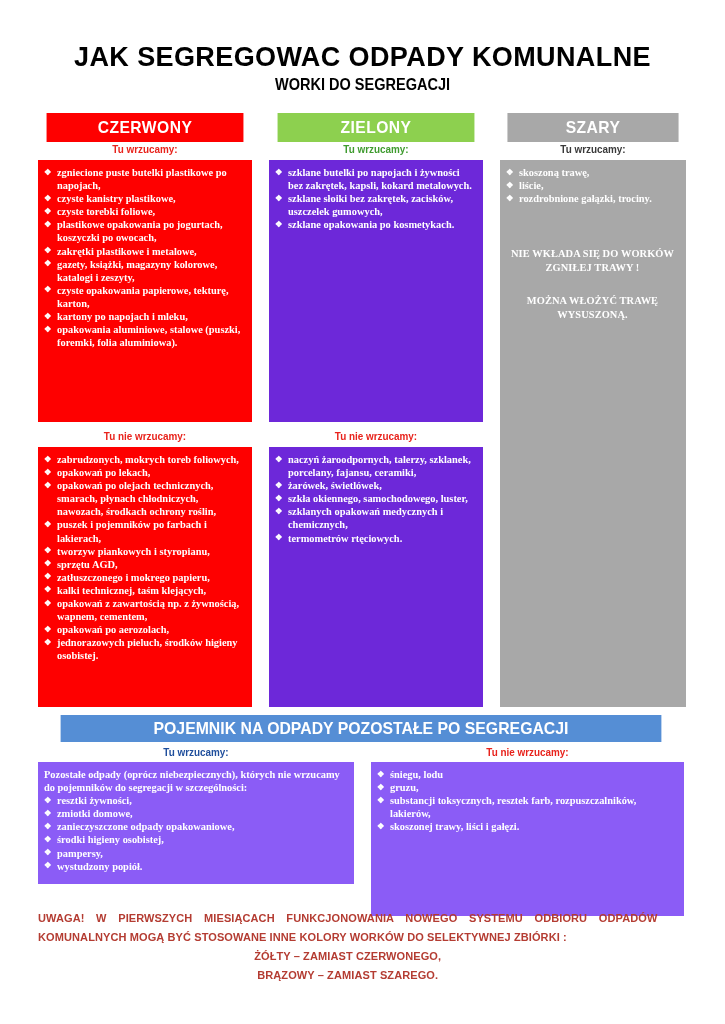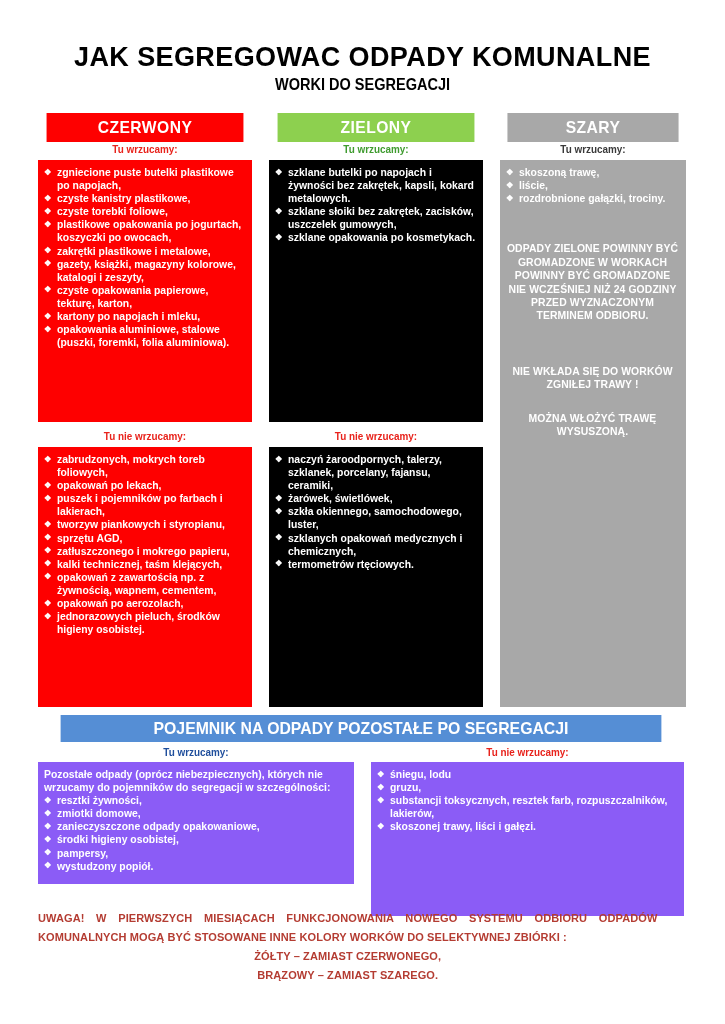--- a/index.html
+++ b/index.html
@@ -84,23 +84,24 @@
 
   
   .panel {
     position: absolute;
     box-sizing: border-box;
     color: #ffffff;
     font-size: 10.4px;
     line-height: 13.1px;
     font-weight: bold;
     padding: 6px 7px 6px 6px;
+    font-family: Liberation Serif, serif;
   }
   .panel.red   { background: #fe0000; }
-  .panel.green { background: #000000; }
+  .panel.green { background: #6d28d9; }
   .panel.gray  { background: #a8a8a8; }
   .panel.blue  { background: #8b5cf6; }
 
   .p-red-1   { left: 38px;  top: 160px; width: 214px; height: 262px; }
   .p-green-1 { left: 269px; top: 160px; width: 214px; height: 262px; }
   .p-gray-1  { left: 500px; top: 160px; width: 186px; height: 547px; }
   .p-red-2   { left: 38px;  top: 447px; width: 214px; height: 260px; }
   .p-green-2 { left: 269px; top: 447px; width: 214px; height: 260px; }
 
   
@@ -199,20 +200,21 @@
       <li>kartony po napojach i mleku,</li>
       <li>opakowania aluminiowe, stalowe (puszki, foremki, folia aluminiowa).</li>
     </ul>
   </div>
 
   <div class="caption red-txt cap-r2">Tu nie wrzucamy:</div>
   <div class="panel red p-red-2">
     <ul class="blist">
       <li>zabrudzonych, mokrych toreb foliowych,</li>
       <li>opakowań po lekach,</li>
+      <li>opakowań po olejach technicznych, smarach, płynach chłodniczych, nawozach, środkach ochrony roślin,</li>
       <li>puszek i pojemników po farbach i lakierach,</li>
       <li>tworzyw piankowych i styropianu,</li>
       <li>sprzętu AGD,</li>
       <li>zatłuszczonego i mokrego papieru,</li>
       <li>kalki technicznej, taśm klejących,</li>
       <li>opakowań z zawartością np. z żywnością, wapnem, cementem,</li>
       <li>opakowań po aerozolach,</li>
       <li>jednorazowych pieluch, środków higieny osobistej.</li>
     </ul>
   </div>
@@ -239,21 +241,20 @@
   </div>
 
   <div class="bag-header gray">SZARY</div>
   <div class="caption dark-txt cap-s1">Tu wrzucamy:</div>
   <div class="panel gray p-gray-1">
     <ul class="blist">
       <li>skoszoną trawę,</li>
       <li>liście,</li>
       <li>rozdrobnione gałązki, trociny.</li>
     </ul>
-    <div class="notice n1">ODPADY ZIELONE POWINNY BYĆ GROMADZONE W WORKACH POWINNY BYĆ GROMADZONE NIE WCZEŚNIEJ NIŻ 24 GODZINY PRZED WYZNACZONYM TERMINEM ODBIORU.</div>
     <div class="notice n2">NIE WKŁADA SIĘ DO WORKÓW ZGNIŁEJ TRAWY !</div>
     <div class="notice n3">MOŻNA WŁOŻYĆ TRAWĘ WYSUSZONĄ.</div>
   </div>
 
   <div class="blue-header">POJEMNIK NA ODPADY POZOSTAŁE PO SEGREGACJI</div>
   <div class="caption dark-txt cap-b1" style="color:#1f4e9c">Tu wrzucamy:</div>
   <div class="caption red-txt cap-b2">Tu nie wrzucamy:</div>
 
   <div class="panel blue p-blue-1">
     <div class="blue-intro">Pozostałe odpady (oprócz niebezpiecznych), których nie wrzucamy do pojemników do segregacji w szczególności:</div>

